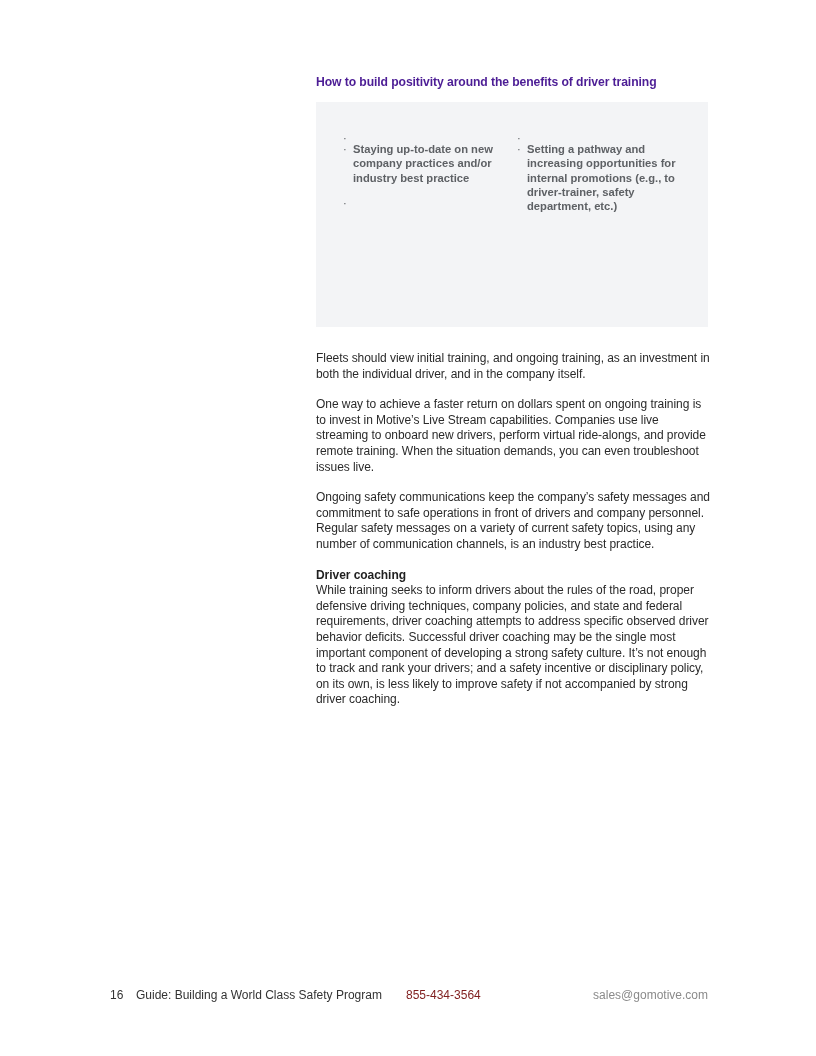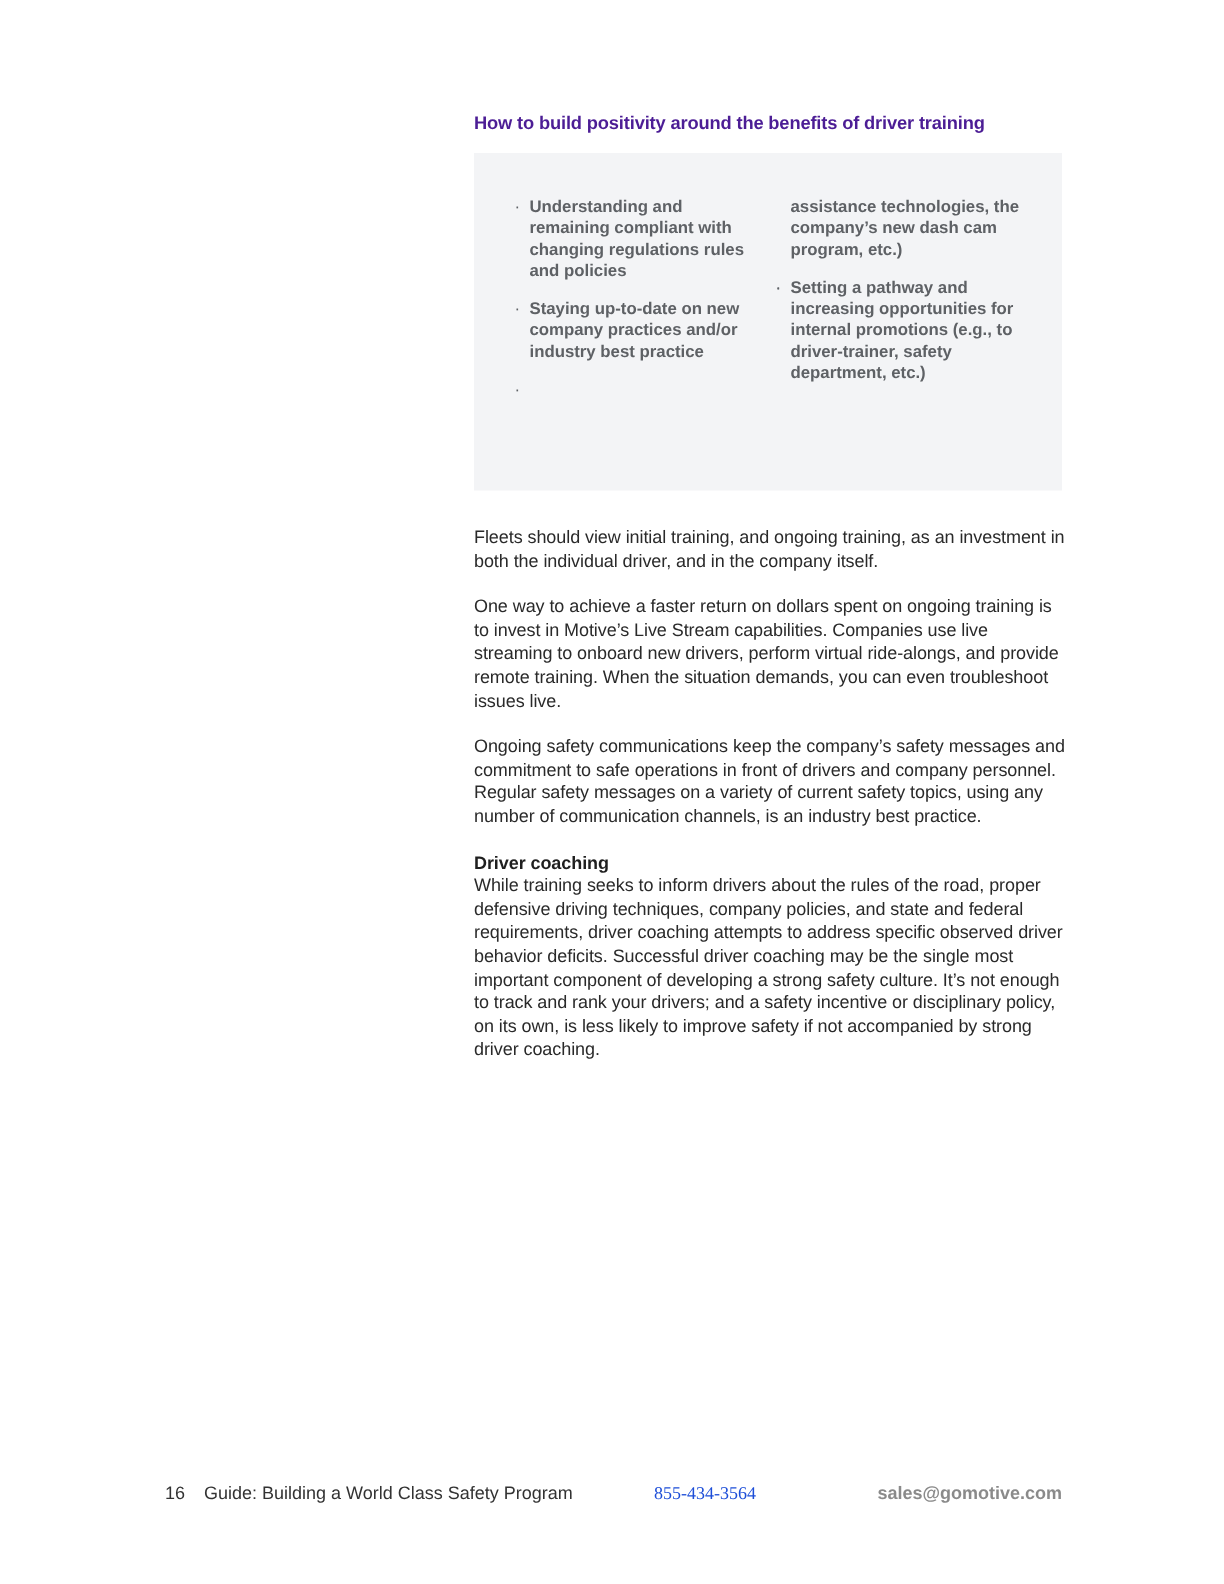--- a/index.html
+++ b/index.html
@@ -89,47 +89,43 @@
       font-size: 12px;
       color: #333333;
     }
     .footer span {
       position: absolute;
       top: 0;
       white-space: nowrap;
     }
     .footer .page-num { left: 0; text-align: right; }
     .footer .guide-title { left: 26px; }
-    .footer .phone { left: 326px; color: #1d4ed8; font-family: Liberation Serif, serif; }
-    .footer .email { right: 0; color: #8a8a8a; font-weight: bold; }
+    .footer .phone { left: 296px; color: #7f1d1d; }
+    .footer .email { right: 0; color: #8a8a8a; }
   </style>
 </head>
 <body>
 
 <div class="content">
   <div class="box-heading">How to build positivity around the benefits of driver training</div>
 
   <div class="callout">
     <ul class="callout-col left">
       <li>
         <span class="bullet">·</span>
-        <span>Understanding and remaining compliant with changing regulations rules and policies</span>
       </li>
       <li>
         <span class="bullet">·</span>
         <span>Staying up-to-date on new company practices and/or industry best practice</span>
       </li>
       <li>
         <span class="bullet">·</span>
       </li>
     </ul>
     <ul class="callout-col right">
-      <li class="continuation">
-        <span>assistance technologies, the company’s new dash cam program, etc.)</span>
-      </li>
       <li>
         <span class="bullet">·</span>
       </li>
       <li>
         <span class="bullet">·</span>
         <span>Setting a pathway and increasing opportunities for internal promotions (e.g., to driver-trainer, safety department, etc.)</span>
       </li>
     </ul>
   </div>
 

